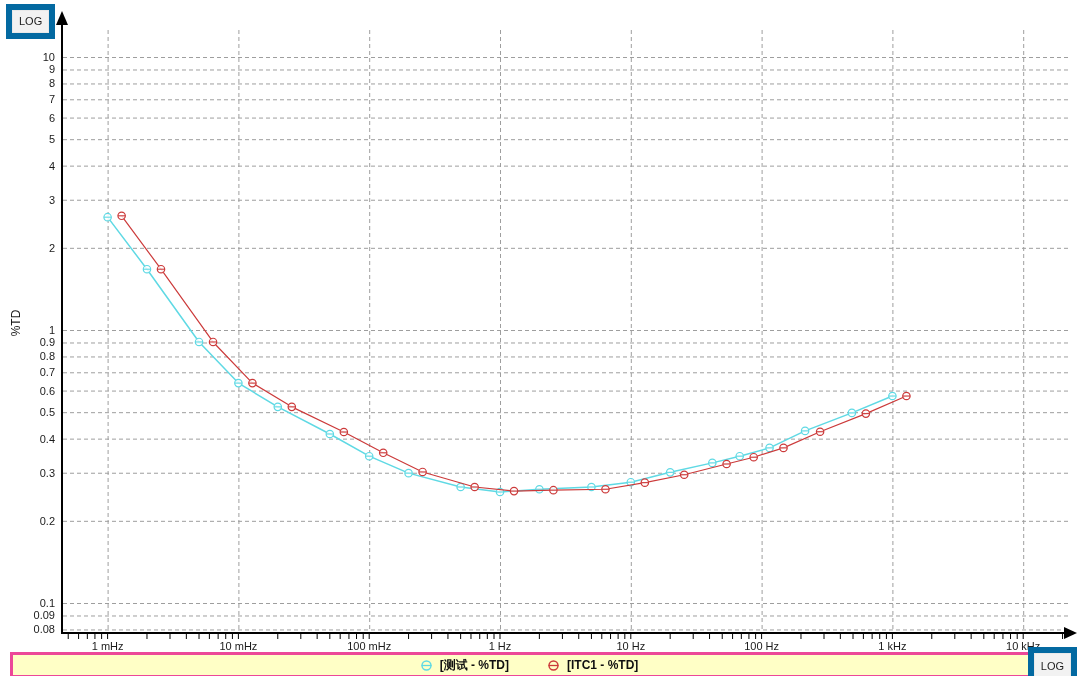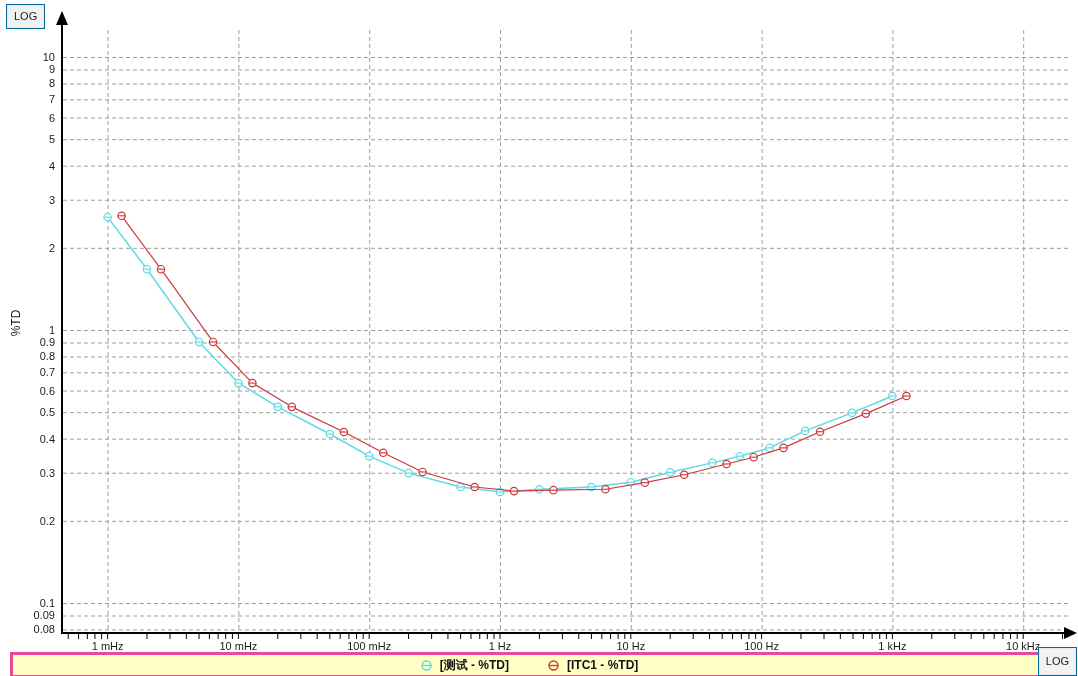--- a/index.html
+++ b/index.html
@@ -1,18 +1,18 @@
 <!DOCTYPE html>
 <html><head>
 <meta charset="utf-8">
 <style>
   html,body{margin:0;padding:0;background:#fff;}
   .stage{position:relative;width:1078px;height:676px;background:#ffffff;overflow:hidden;
          font-family:"Liberation Sans",sans-serif;-webkit-font-smoothing:antialiased;}
-  .log-btn{position:absolute;background:#f2f2f2;border:1px solid #0369a1;
+  .log-btn{position:absolute;background:#f2f2f2;border:6px solid #0369a1;
            box-shadow:inset 0 0 0 1px #e9e9e9;color:#1c1c1c;font-size:11px;
            line-height:1;cursor:pointer;text-align:center;}
   .log-btn.top{left:6px;top:4px;padding:6px 7px;}
   .log-btn.bottom{right:1px;top:647px;padding:8px 7px;z-index:5;}
   .legend-bar{position:absolute;left:10px;top:652px;width:1032px;height:20px;
               background:#ffffc6;border:3px solid #ec4899;display:flex;align-items:center;
               justify-content:center;gap:38px;font-size:12px;font-weight:bold;color:#101010;}
   .legend-item{display:flex;align-items:center;gap:7px;cursor:pointer;}
   .ylabel{position:absolute;left:-1px;top:316px;width:34px;height:14px;
           transform:rotate(-90deg);font-size:12px;color:#1a1a1a;text-align:center;}

